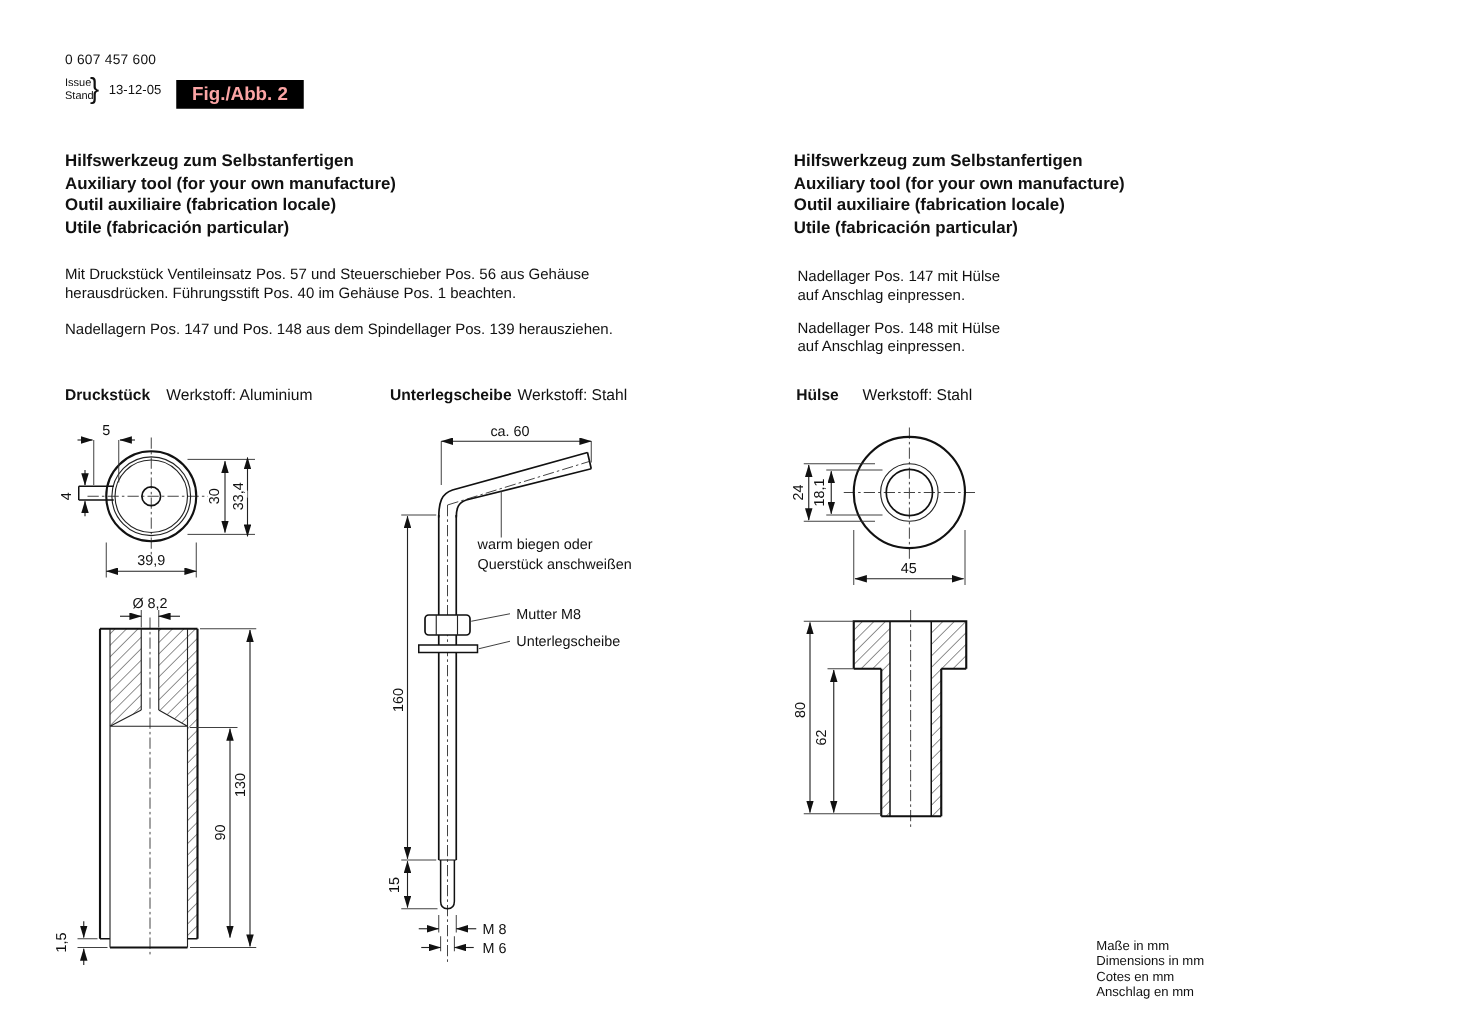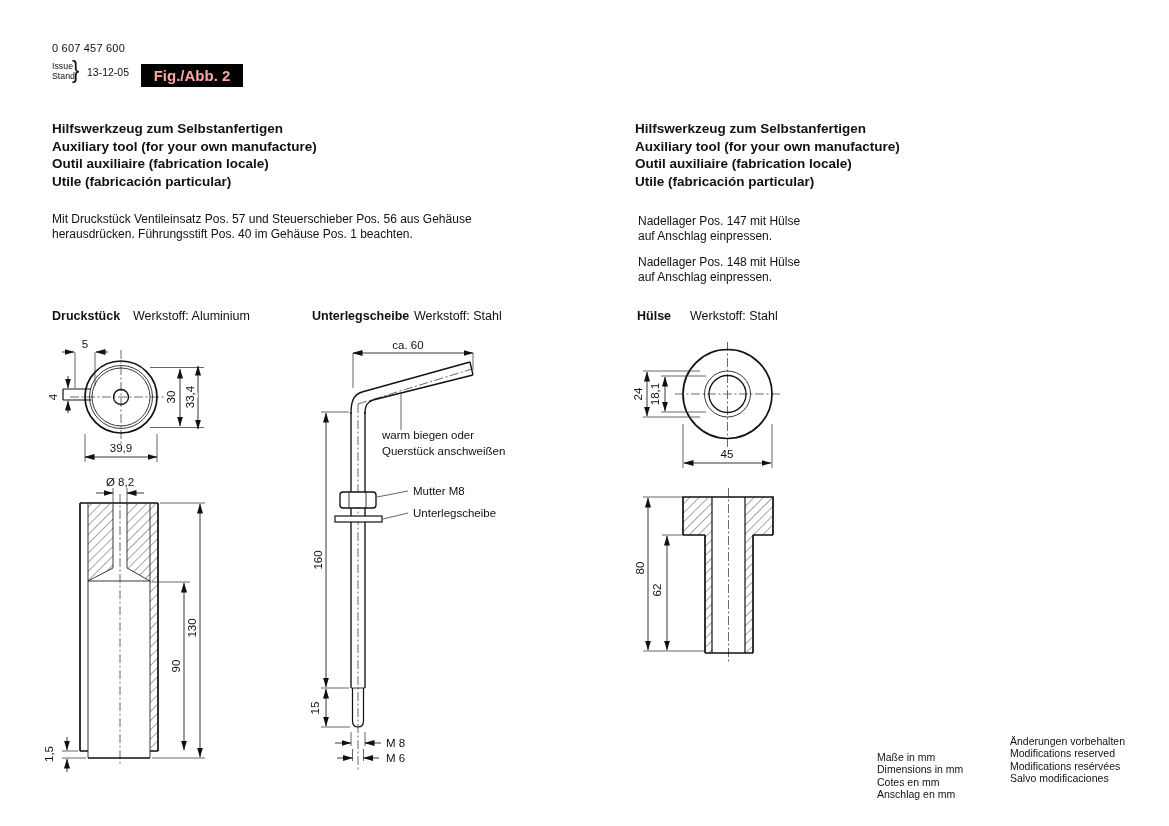--- a/index.html
+++ b/index.html
@@ -49,20 +49,21 @@
     <div>Hilfswerkzeug zum Selbstanfertigen</div>
     <div>Auxiliary tool (for your own manufacture)</div>
     <div>Outil auxiliaire (fabrication locale)</div>
     <div>Utile (fabricación particular)</div>
   </div>
   <div class="abs para" style="left:52px;top:212px;">
     <div>Mit Druckstück Ventileinsatz Pos. 57 und Steuerschieber Pos. 56 aus Gehäuse</div>
     <div>herausdrücken. Führungsstift Pos. 40 im Gehäuse Pos. 1 beachten.</div>
   </div>
   <div class="abs para" style="left:52px;top:256px;">
+    <div>Nadellagern Pos. 147 und Pos. 148 aus dem Spindellager Pos. 139 herausziehen.</div>
   </div>
 
   <div class="abs hblock" style="left:635px;top:120px;">
     <div>Hilfswerkzeug zum Selbstanfertigen</div>
     <div>Auxiliary tool (for your own manufacture)</div>
     <div>Outil auxiliaire (fabrication locale)</div>
     <div>Utile (fabricación particular)</div>
   </div>
   <div class="abs para" style="left:638px;top:214px;">
     <div>Nadellager Pos. 147 mit Hülse</div>
@@ -243,20 +244,14 @@
       <text class="rl halo" x="31" y="254" transform="rotate(-90 31 254)">62</text>
     </g>
   </svg>
 
   <div class="abs foot" style="left:877px;top:751px;">
     <div>Maße in mm</div>
     <div>Dimensions in mm</div>
     <div>Cotes en mm</div>
     <div>Anschlag en mm</div>
   </div>
-  <div class="abs foot" style="left:1010px;top:735px;">
-    <div>Änderungen vorbehalten</div>
-    <div>Modifications reserved</div>
-    <div>Modifications resérvées</div>
-    <div>Salvo modificaciones</div>
-  </div>
 
 </div>
 
 </body></html>

